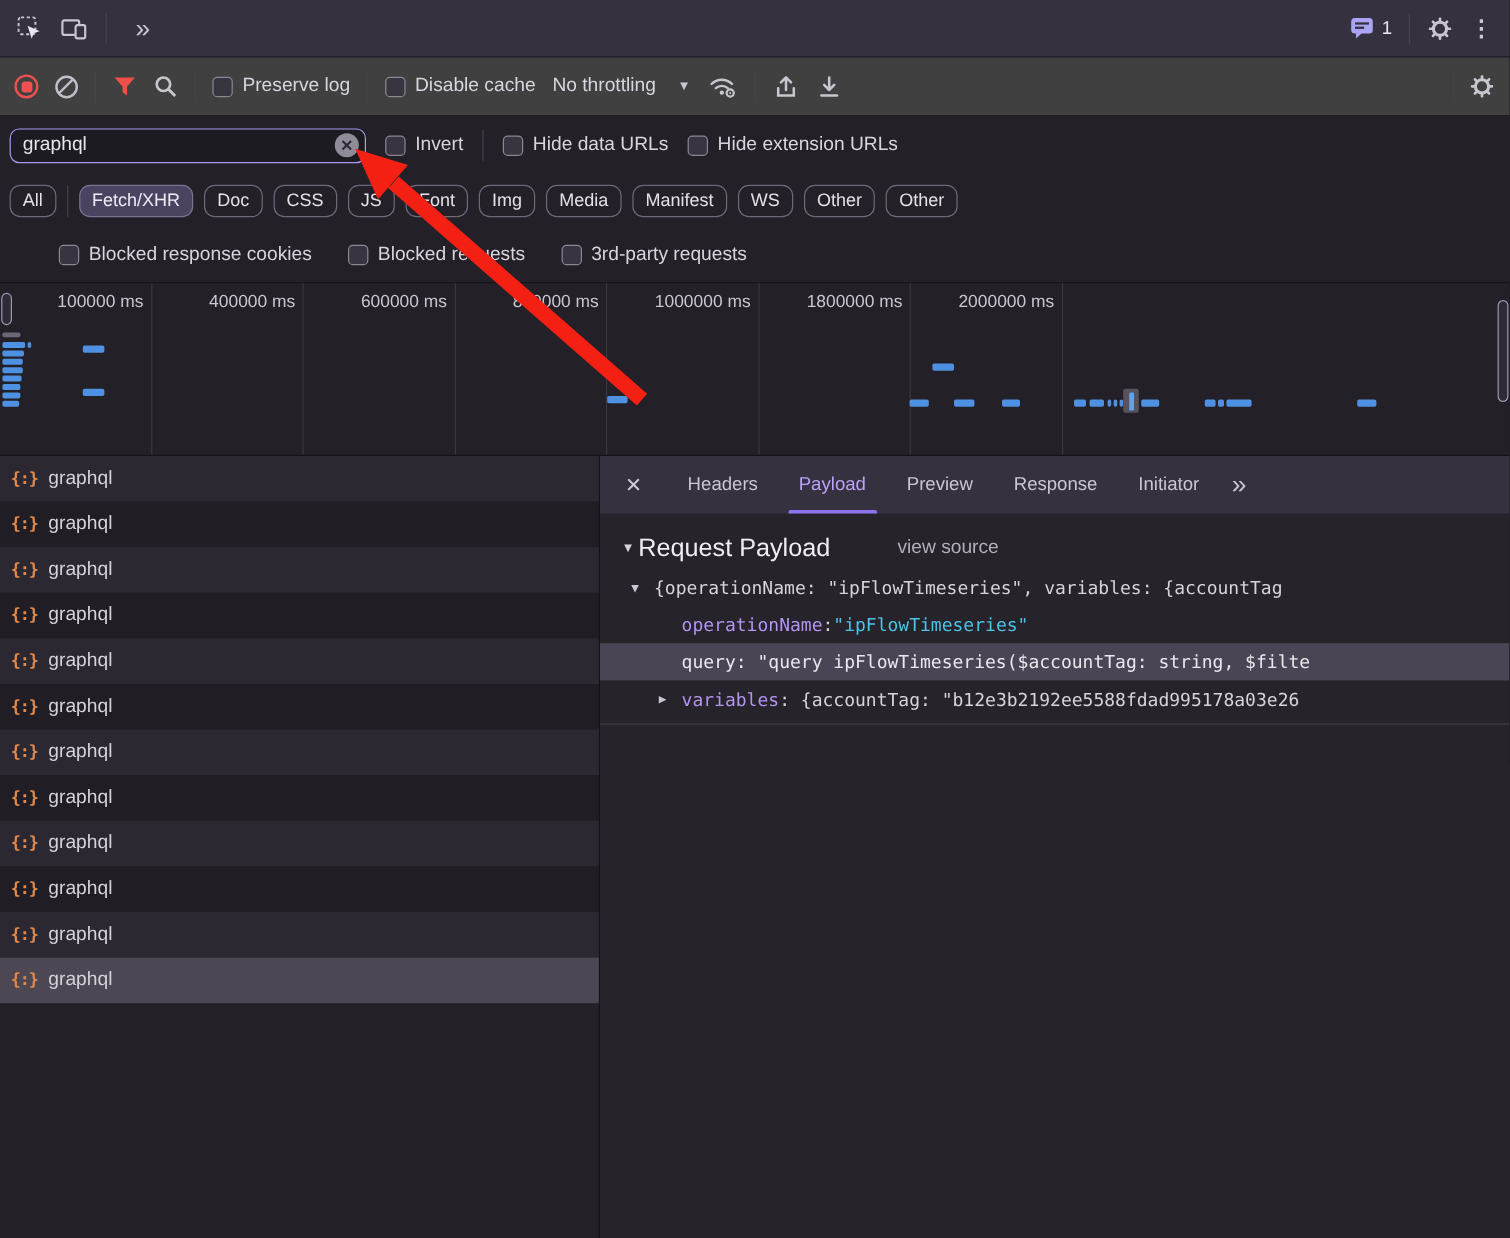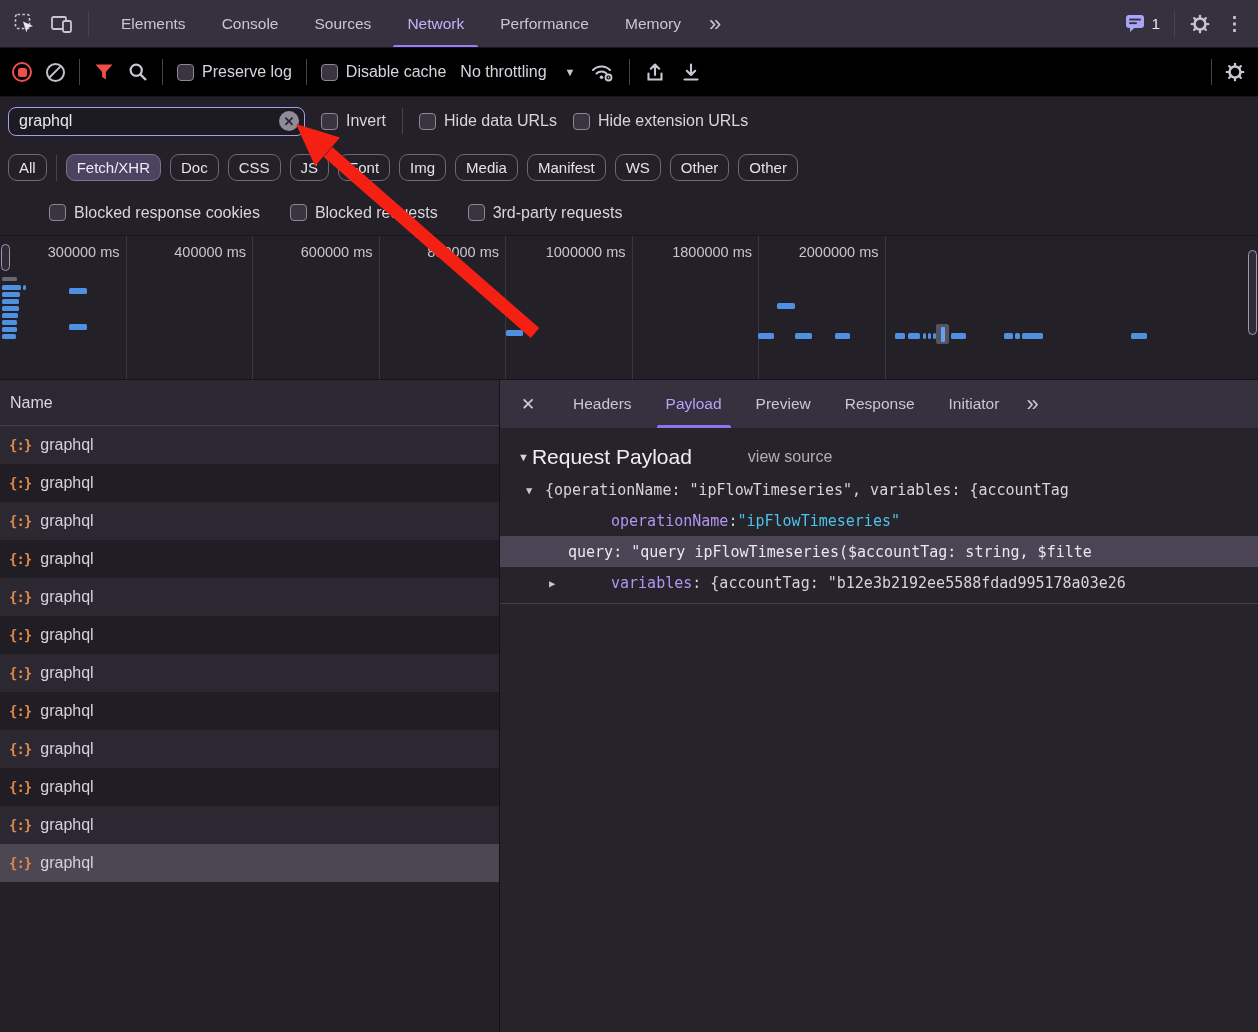--- a/index.html
+++ b/index.html
@@ -18,21 +18,21 @@
   .tabstrip { display:flex; align-items:stretch; height:100%; }
   .tab { padding:0 18px; display:flex; align-items:center; color:#c9c6d0; font-size:15.5px; position:relative; cursor:default; }
   .tab.selected { color:#c3b2f7; }
   .tab.selected::after { content:""; position:absolute; left:4px; right:4px; bottom:0; height:2.5px; background:#9a7ef5; border-radius:2px 2px 0 0; }
   .more-chevs { color:#c9c6d0; font-size:22px; padding:0 10px; line-height:1; }
   .topbar-right { margin-left:auto; display:flex; align-items:center; gap:14px; padding-right:14px; }
   .msg-wrap { display:flex; align-items:center; gap:6px; color:#e8e6ec; font-size:15.5px; }
   .kebab { color:#c9c6d0; font-size:19px; font-weight:bold; letter-spacing:0; }
 
   
-  .nettoolbar { height:49px; background:#000000; display:flex; align-items:center; gap:14px; padding:0 12px; border-bottom:1px solid #18161c; }
+  .nettoolbar { height:49px; background:#404040; display:flex; align-items:center; gap:14px; padding:0 12px; border-bottom:1px solid #18161c; }
   .rec { width:20px; height:20px; border:2.5px solid #ee5050; border-radius:50%; display:flex; align-items:center; justify-content:center; }
   .rec-inner { width:9px; height:9px; background:#ee5050; border-radius:2.5px; }
   .blockslash { width:19px; height:19px; border:2.4px solid #c2bfca; border-radius:50%; position:relative; }
   .blockslash::after { content:""; position:absolute; left:-1px; top:6.2px; width:16px; height:2.4px; background:#c2bfca; transform:rotate(-45deg); }
   label.check { display:flex; align-items:center; gap:8px; color:#d8d5de; font-size:16px; cursor:default; white-space:nowrap; }
   .cb { width:17px; height:17px; border:1.5px solid #8b8894; border-radius:4px; background:#383540; flex:0 0 17px; }
   .throttle { display:flex; align-items:center; gap:18px; color:#d8d5de; font-size:16px; }
   .caret { font-size:11px; color:#c9c6d0; }
   .nettoolbar .right-gear { margin-left:auto; display:flex; align-items:center; gap:12px; }
 
@@ -80,21 +80,21 @@
   .dtab.selected::after { content:""; position:absolute; left:8px; right:8px; bottom:0; height:3px; background:#8f72f0; border-radius:2px 2px 0 0; }
 
   .payload { padding-top:12px; overflow:hidden; }
   .pl-title-row { display:flex; align-items:center; padding-left:18px; height:34px; }
   .pl-tri { color:#d6d3dc; font-size:11px; margin-right:3px; }
   .pl-title { font-weight:normal; font-size:21px; color:#f0eef4; }
   .view-source { margin-left:56px; color:#b1aeb8; font-size:16px; }
   .code-row { font-family:"DejaVu Sans Mono", monospace; font-size:15px; height:31px; display:flex; align-items:center; white-space:nowrap; overflow:hidden; }
   .code-row .tri { width:13px; margin-right:6px; font-size:10.5px; color:#c9c6d0; flex:0 0 13px; }
   .tok-plain { color:#d6d3db; }
-  .tok-key { color:#b394f0;margin-left:43px; }
+  .tok-key { color:#b394f0; }
   .tok-str { color:#4cc3e8; }
   .code-row.hl { background:#4a4454; }
   .code-row.hl span { color:#eae8ef; }
   .pl-divider { border-top:1px solid #45414d; margin-top:5px; }
 
   .annotation-layer { position:absolute; inset:0; z-index:50; pointer-events:none; }
 </style>
 </head>
 <body>
 
@@ -107,28 +107,20 @@
       </svg>
     </span>
     <span class="icon-btn">
       <svg width="24" height="22" viewBox="0 0 24 22">
         <rect x="2" y="4" width="14" height="12" rx="1.5" fill="none" stroke="#c9c6d0" stroke-width="1.8"></rect>
         <rect x="13" y="8" width="8" height="11" rx="1.5" fill="#36313f" stroke="#c9c6d0" stroke-width="1.8"></rect>
       </svg>
     </span>
     <span class="vsep"></span>
   </div>
-  <div class="tabstrip" id="main-tabs">
-      <div class="tab">Elements</div>
-      <div class="tab">Console</div>
-      <div class="tab">Sources</div>
-      <div class="tab selected">Network</div>
-      <div class="tab">Performance</div>
-      <div class="tab">Memory</div>
-    </div>
   <span class="more-chevs">»</span>
   <div class="topbar-right">
     <span class="msg-wrap">
       <svg width="20" height="19" viewBox="0 0 20 19">
         <rect x="1" y="1" width="18" height="13" rx="3" fill="#a9a5f4"></rect>
         <path d="M5 13 v5 l5.5 -5 Z" fill="#a9a5f4"></path>
         <rect x="4.2" y="4.6" width="11.6" height="1.9" fill="#36313f"></rect>
         <rect x="4.2" y="8.2" width="7.6" height="1.9" fill="#36313f"></rect>
       </svg>
       <span>1</span>
@@ -274,21 +266,21 @@
       <span>Blocked requests</span>
     </label>
     <label class="check">
       <span class="cb"></span>
       <span>3rd-party requests</span>
     </label>
   </div>
 
 <div class="overview">
   <div class="segments" id="segments">
-      <div class="seg">300000 ms</div>
+      <div class="seg">100000 ms</div>
       <div class="seg">400000 ms</div>
       <div class="seg">600000 ms</div>
       <div class="seg">800000 ms</div>
       <div class="seg">1000000 ms</div>
       <div class="seg">1800000 ms</div>
       <div class="seg">2000000 ms</div>
     </div>
   <div id="ovbars">
       <div class="ovbar" style="left: 2px; top: 41px; width: 15px; height: 4px; background: rgb(107, 104, 117);"></div>
       <div class="ovbar" style="left: 2px; top: 49px; width: 19px; height: 5px; background: rgb(78, 144, 226);"></div>
@@ -320,23 +312,20 @@
       <div class="ovmarker" style="left: 936px; top: 88px; width: 13px; height: 20px;">
         <span class="mline"></span>
       </div>
     </div>
   <div class="grip grip-left"></div>
   <div class="grip grip-right"></div>
 </div>
 
 <div class="main">
   <div class="reqpanel">
-    <div class="name-header">
-      <span>Name</span>
-    </div>
     <div id="req-rows">
         <div class="req-row odd">
           <span class="json-ic">{:}</span>
           <span>graphql</span>
         </div>
         <div class="req-row even">
           <span class="json-ic">{:}</span>
           <span>graphql</span>
         </div>
         <div class="req-row odd">

